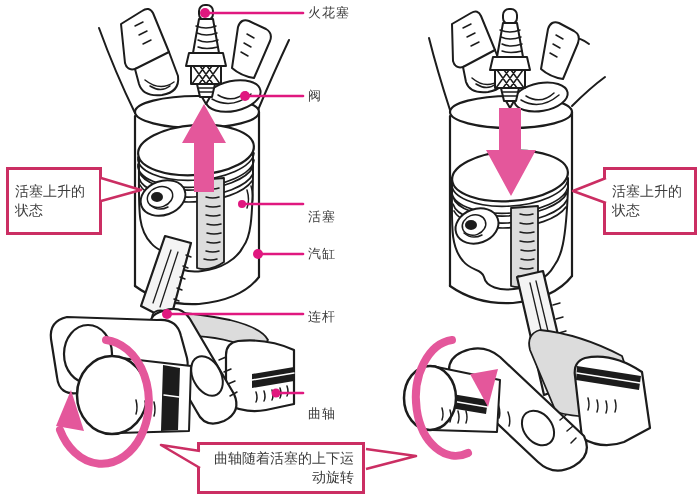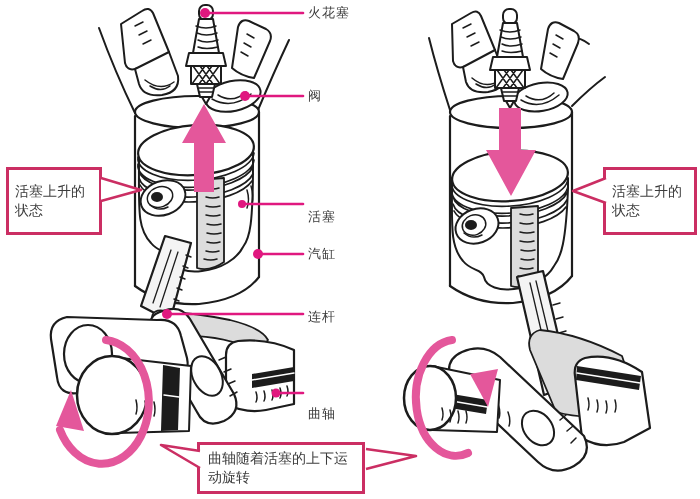--- a/index.html
+++ b/index.html
@@ -27,21 +27,21 @@
   #illu .t13{stroke-width:1.3}
   #illu .t17{stroke-width:1.7}
   #illu .w22{stroke-width:2.2}
   #illu .w25{stroke-width:2.5}
   #illu .wht{stroke:#fff;stroke-width:1.5}
   #tails path{fill:#fff;stroke:var(--callout-border);stroke-width:2.6;stroke-linejoin:round;}
   .part-label{position:absolute;left:308px;font-size:13px;line-height:18px;
     color:var(--text);letter-spacing:1px;white-space:nowrap;z-index:2;}
   .callout{position:absolute;z-index:2;background:#fff;border:3px solid var(--callout-border);
     color:var(--text);font-size:14px;line-height:19px;padding:12px 6px;}
-  .callout.wide{padding:4px 8px;}
+  .callout.wide{padding:4px 8px;text-align:right;}
 </style>
 </head>
 <body>
 
 <div class="stage">
 
   <svg id="illu" width="700" height="499" viewBox="0 0 700 499">
 
     <g>
       <g>

